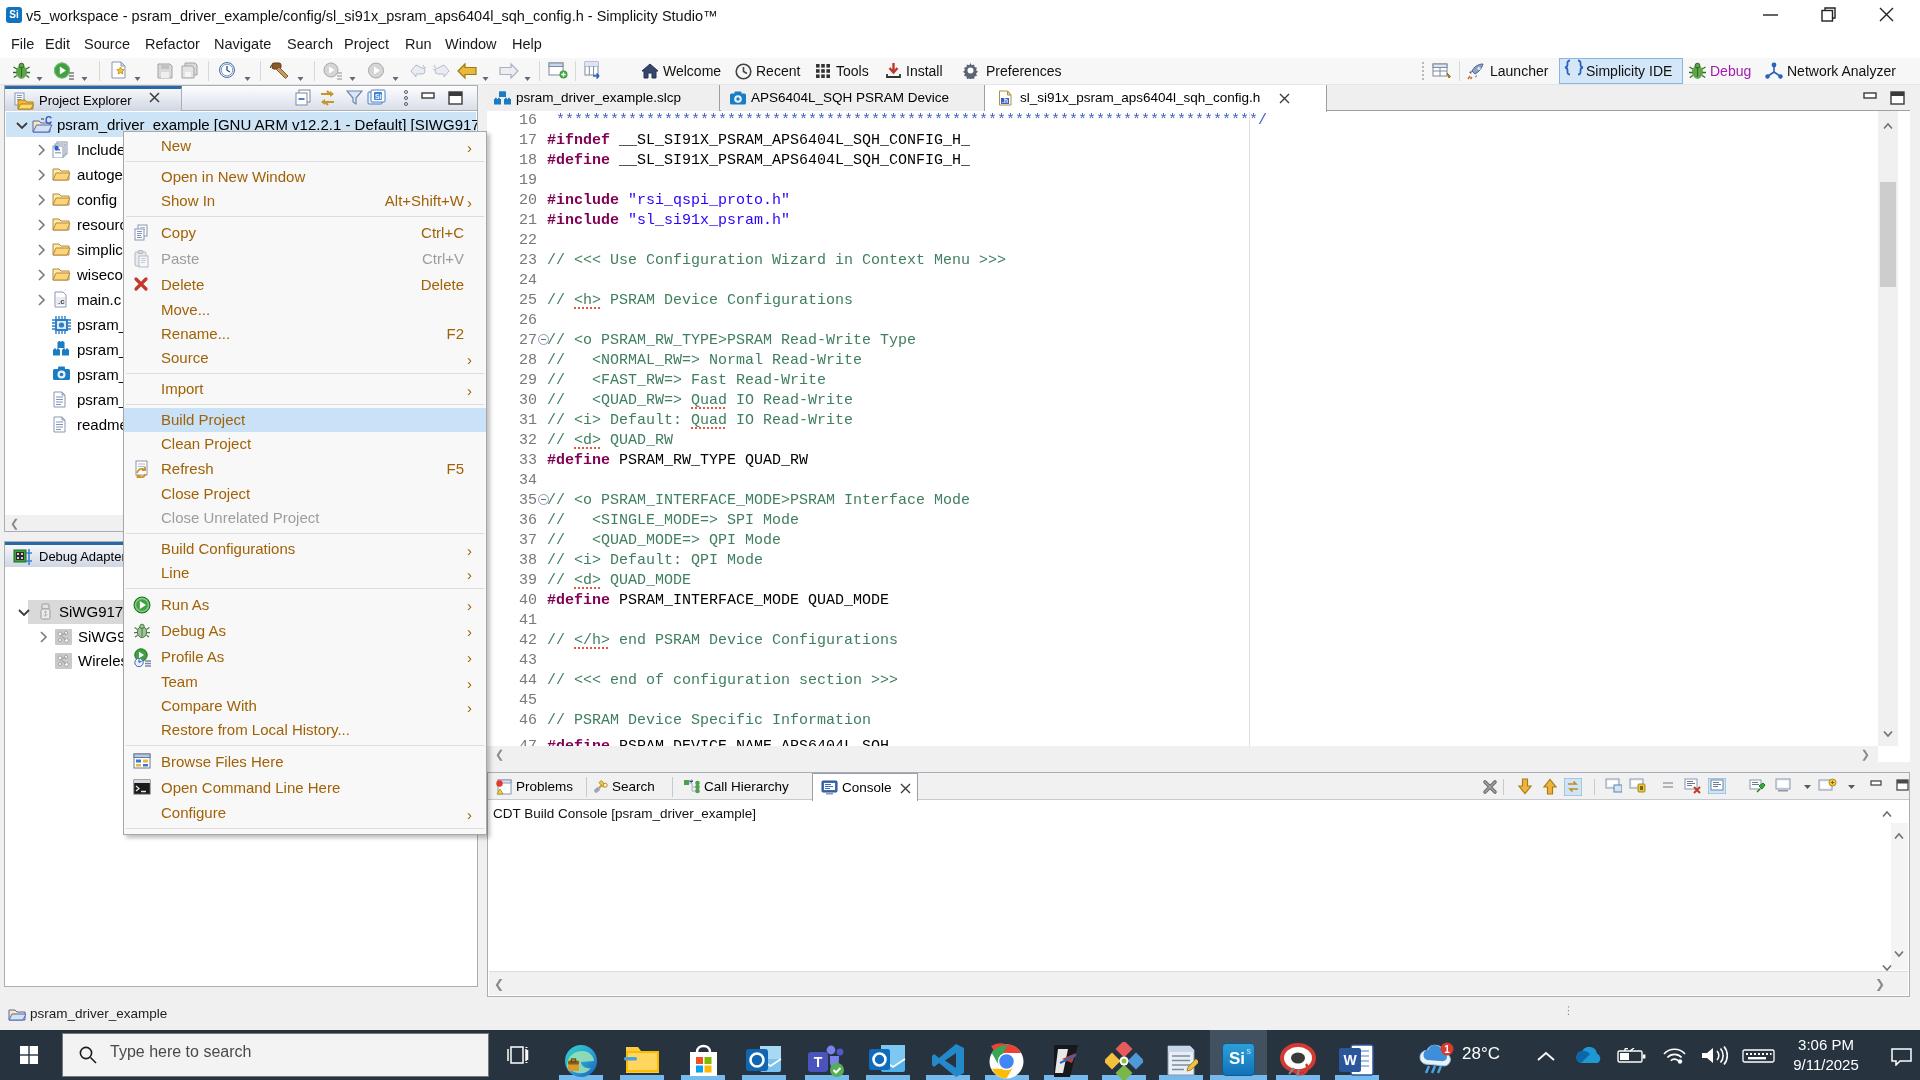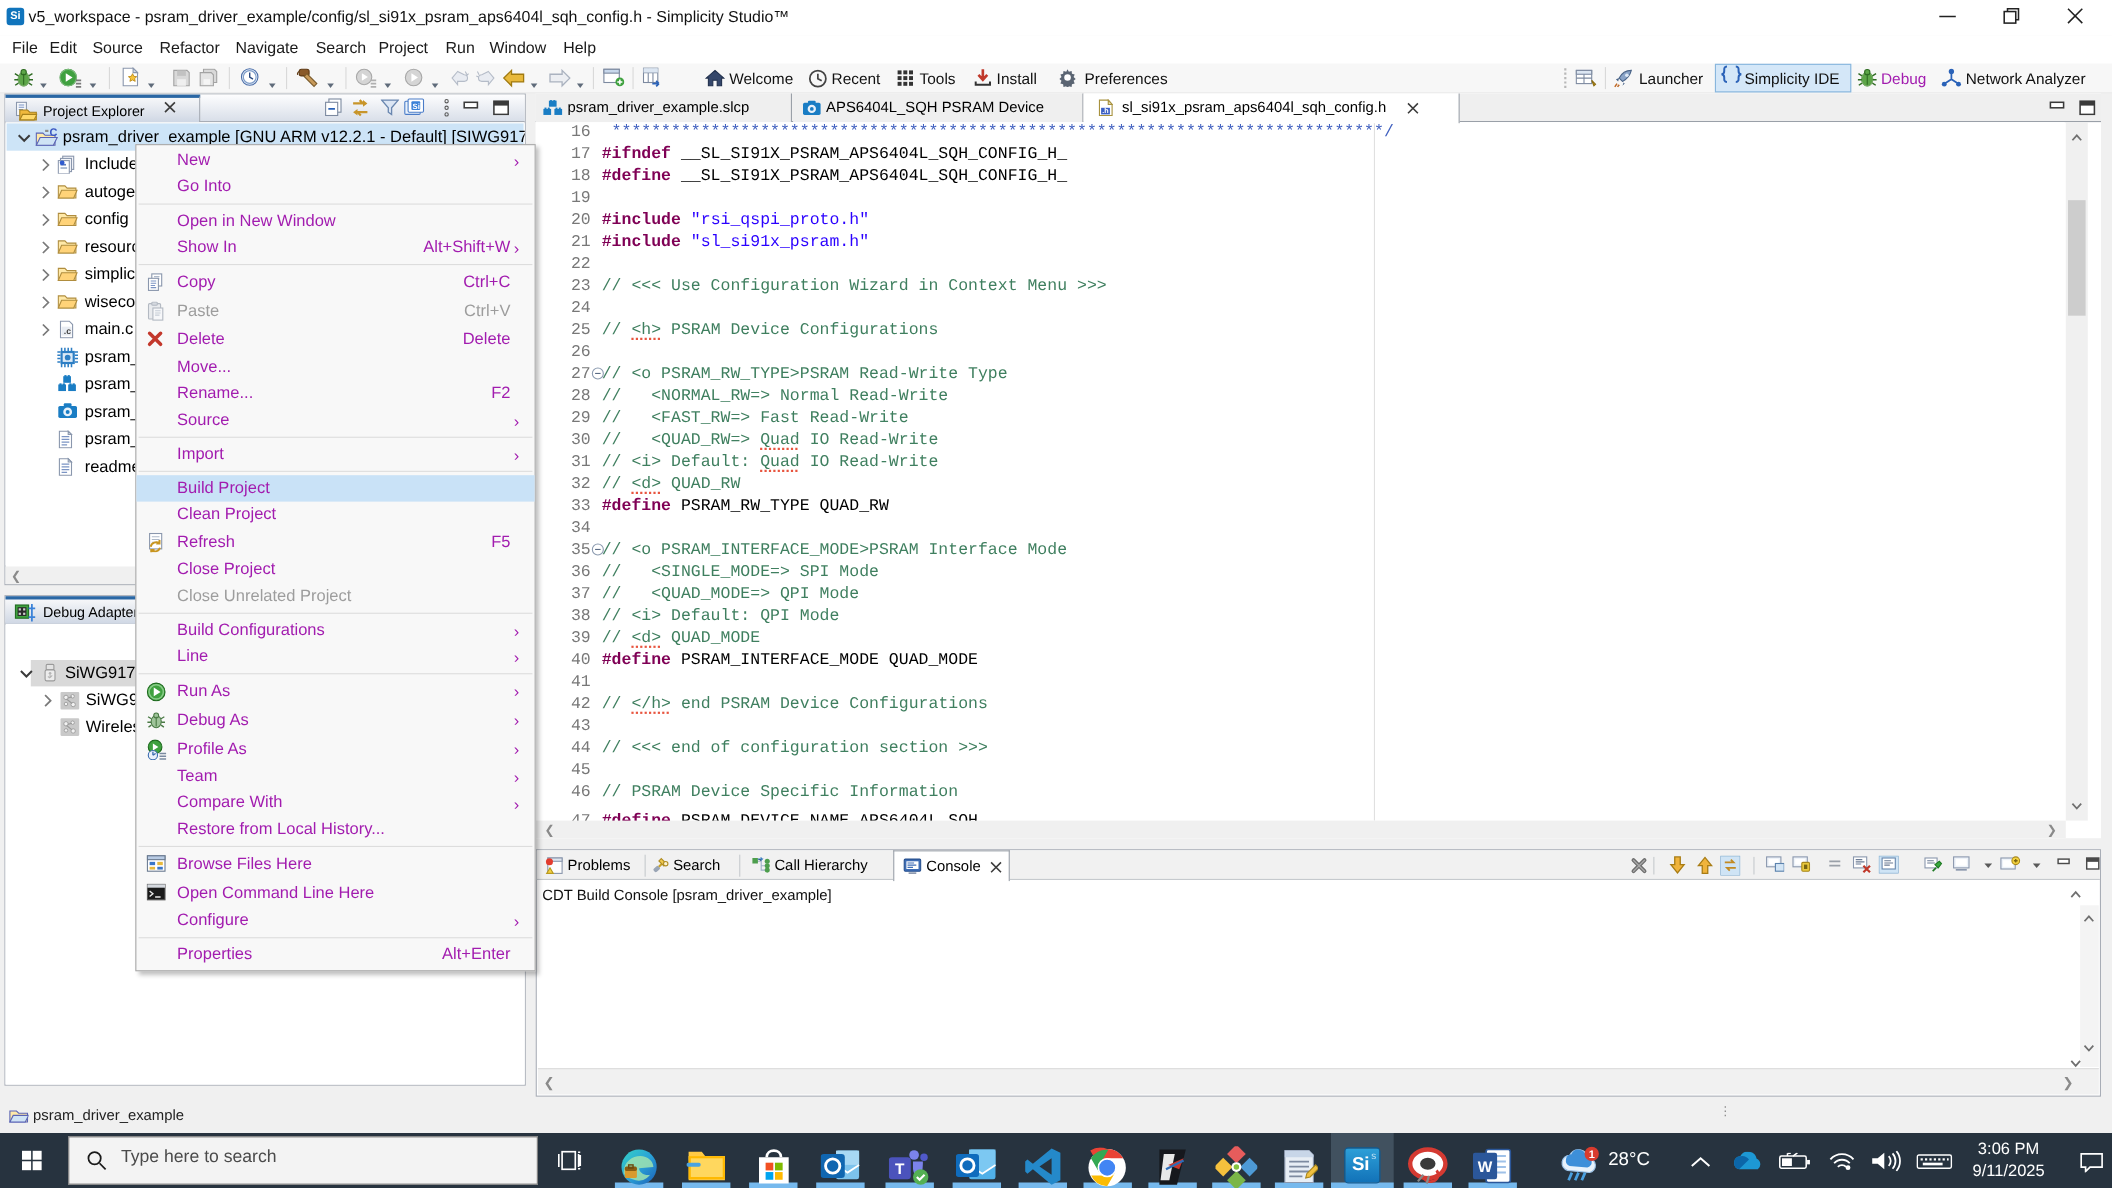--- a/index.html
+++ b/index.html
@@ -42,21 +42,21 @@
 .sq { text-decoration: underline dotted #e8553f 2px; text-underline-offset:3px; }
 .fold { position:absolute; left:51px; width:11px; height:11px; border:1px solid #8c9bb0; border-radius:50%; background:#fff; }
 .fold:before { content:""; position:absolute; left:2px; right:2px; top:4px; border-top:1px solid #5a6b85; }
 
 
 #bottom { left:487px; top:772px; width:1423px; height:225px; background:#fff; border:1px solid #a8adb6; }
 .btab { position:absolute; top:0; height:27px; font-size:13.5px; }
 
 
 #ctxmenu { left:123px; top:131px; width:364px; background:#f8f8f8; border:1px solid #a8a8a8; box-shadow:3px 3px 4px rgba(0,0,0,0.25); padding:2px 0; z-index:50; }
-.mi { position:relative; height:24px; font-size:15px; color:#a21caf; }
+.mi { position:relative; height:24px; font-size:15px; color:#a16207; }
 .mi.h26 { height:26px; }
 .mi .lbl { position:absolute; left:37px; top:3px; }
 .mi.h26 .lbl { top:4px; }
 .mi .sc { position:absolute; right:22px; top:3px; }
 .mi.h26 .sc { top:4px; }
 .mi .sub { position:absolute; right:11px; top:5px; width:8px; height:14px; }
 .mi .ic { position:absolute; left:9px; top:4px; width:18px; height:18px; }
 .mi.dis { color:#9d9d9d; }
 .msep { height:7px; position:relative; }
 .msep:before { content:""; position:absolute; left:2px; right:2px; top:3px; border-top:1px solid #ddd; }
@@ -821,23 +821,20 @@
       </svg></span>
     <span class="abs" style="left:1563px; top:6px; color:#8a8a8a; font-size:11px; letter-spacing:0">⋮</span>
   <span class="abs" style="left:30px; top:8px; font-size:13.5px; color:#222;text-align:center;">psram_driver_example</span>
 </div>
 
 <div class="abs" id="ctxmenu">
   <div class="mi">
       <span class="lbl">New</span>
       <span class="sub">›</span>
     </div>
-  <div class="mi">
-      <span class="lbl">Go Into</span>
-    </div>
   <div class="msep"></div>
   <div class="mi">
       <span class="lbl">Open in New Window</span>
     </div>
   <div class="mi">
       <span class="lbl">Show In</span>
       <span class="sc">Alt+Shift+W</span>
       <span class="sub">›</span>
     </div>
   <div class="msep"></div>
@@ -982,24 +979,20 @@
           <rect x="1" y="1" width="16" height="3" fill="#d5d9df"></rect>
           <path d="M3 7 l3 2.5 -3 2.5 M8 12.5 h5" stroke="#e8e8e8" stroke-width="1.3" fill="none"></path>
         </svg></span>
       <span class="lbl">Open Command Line Here</span>
     </div>
   <div class="mi">
       <span class="lbl">Configure</span>
       <span class="sub">›</span>
     </div>
   <div class="msep"></div>
-  <div class="mi">
-      <span class="lbl">Properties</span>
-      <span class="sc">Alt+Enter</span>
-    </div>
 </div>
 
 <div class="abs" id="taskbar">
     <svg class="abs" style="left:20px;top:16px" width="18" height="18" viewBox="0 0 18 18">
       <g fill="#fff">
         <rect x="0" y="0" width="8.3" height="8.3"></rect>
         <rect x="9.7" y="0" width="8.3" height="8.3"></rect>
         <rect x="0" y="9.7" width="8.3" height="8.3"></rect>
         <rect x="9.7" y="9.7" width="8.3" height="8.3"></rect>
       </g>

